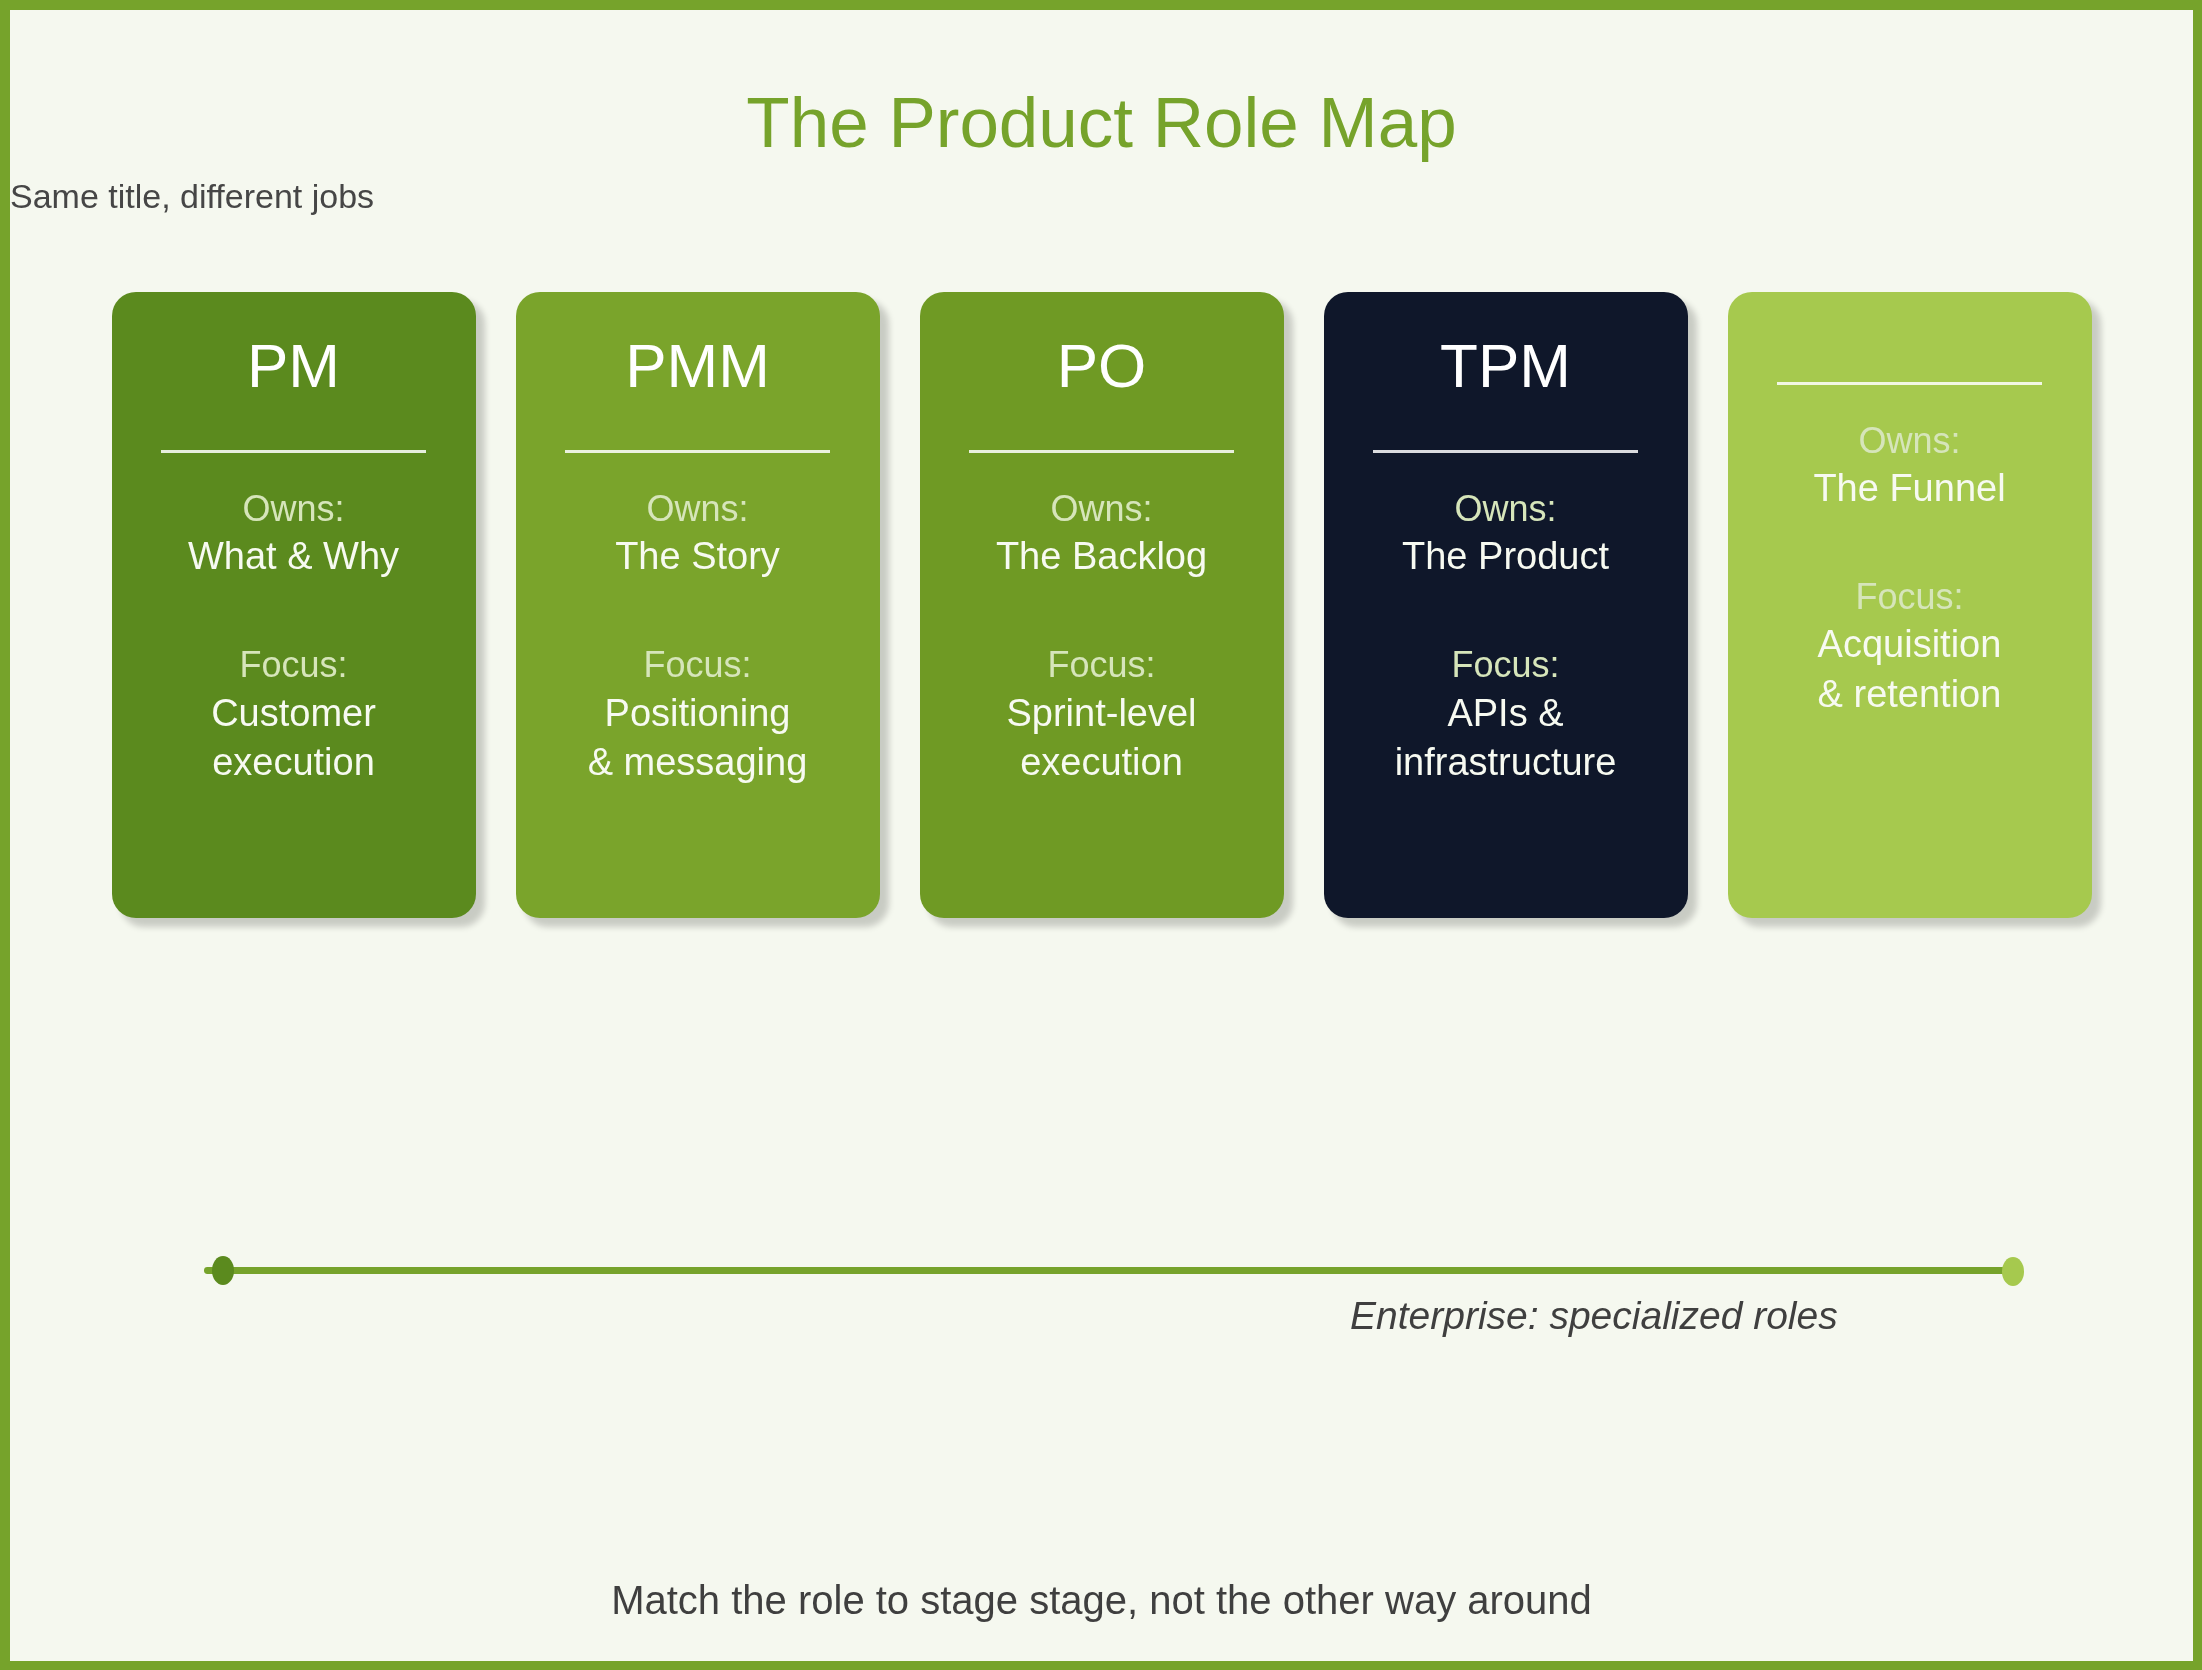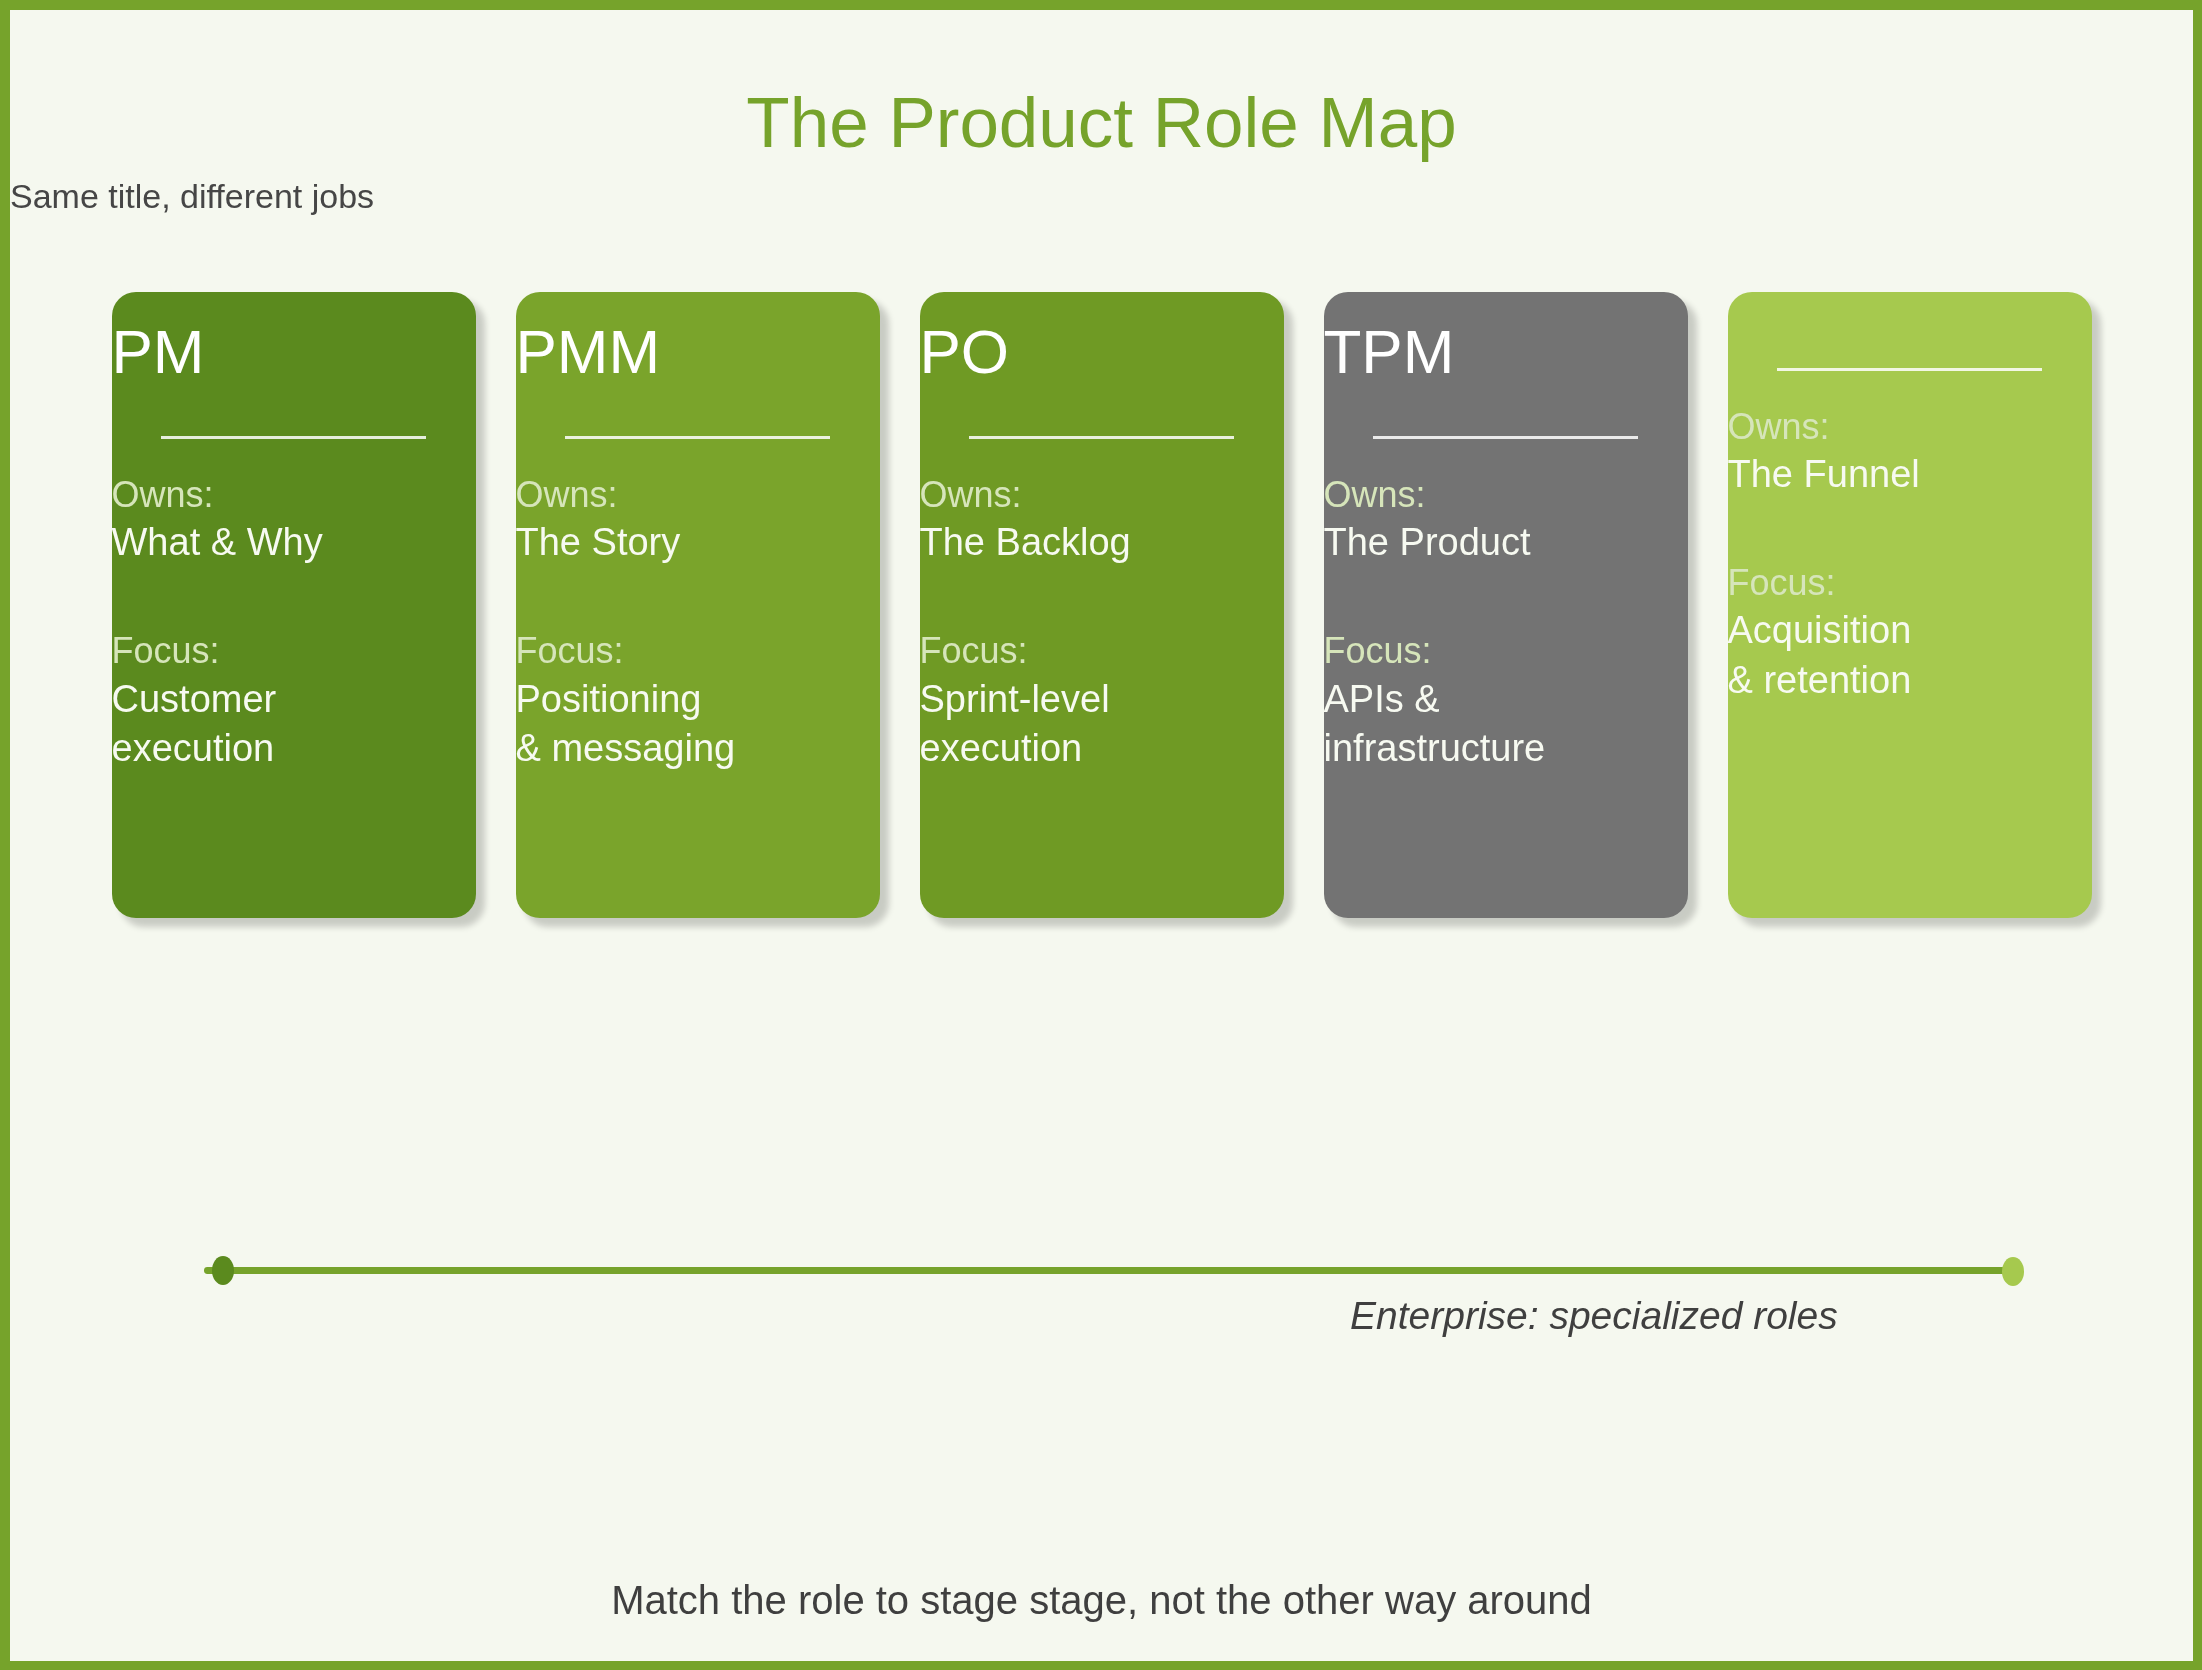--- a/index.html
+++ b/index.html
@@ -28,24 +28,24 @@
     color: #464646;
   }
   .cards-row {
     position: absolute; top: 282px; left: 0; right: 0;
     display: flex; justify-content: center; gap: 40px;
   }
   .card {
     width: 364px; height: 626px;
     border-radius: 24px;
     box-shadow: 8.6px 8.6px 6px rgba(0,0,0,0.18);
-    text-align: left;
+    text-align: center;
     color: #ffffff;
     box-sizing: border-box;
-    padding-top: 26px;
+    padding-top: 40px;
   }
   .card .role {
     font-size: 62px; line-height: 1.1;
     color: #ffffff;
   }
   .card .divider {
     width: 265px; height: 2.6px;
     margin: 50px auto 0;
     background: rgba(255,255,255,0.85);
   }
@@ -121,21 +121,21 @@
     <div class="card" style="background: rgb(111, 154, 36);">
       <div class="role">PO</div>
       <div class="divider"></div>
       <div class="label">Owns:</div>
       <div class="value">The Backlog</div>
       <div class="label focus">Focus:</div>
       <div class="value prewrap">Sprint-level
 execution</div>
     </div>
 
-    <div class="card" style="background: #737373;">
+    <div class="card" style="background: #0f172a;">
       <div class="role">TPM</div>
       <div class="divider"></div>
       <div class="label">Owns:</div>
       <div class="value">The Product</div>
       <div class="label focus">Focus:</div>
       <div class="value prewrap">APIs &amp;
 infrastructure</div>
     </div>
 
     <div class="card" style="background: rgb(166, 201, 78);">

